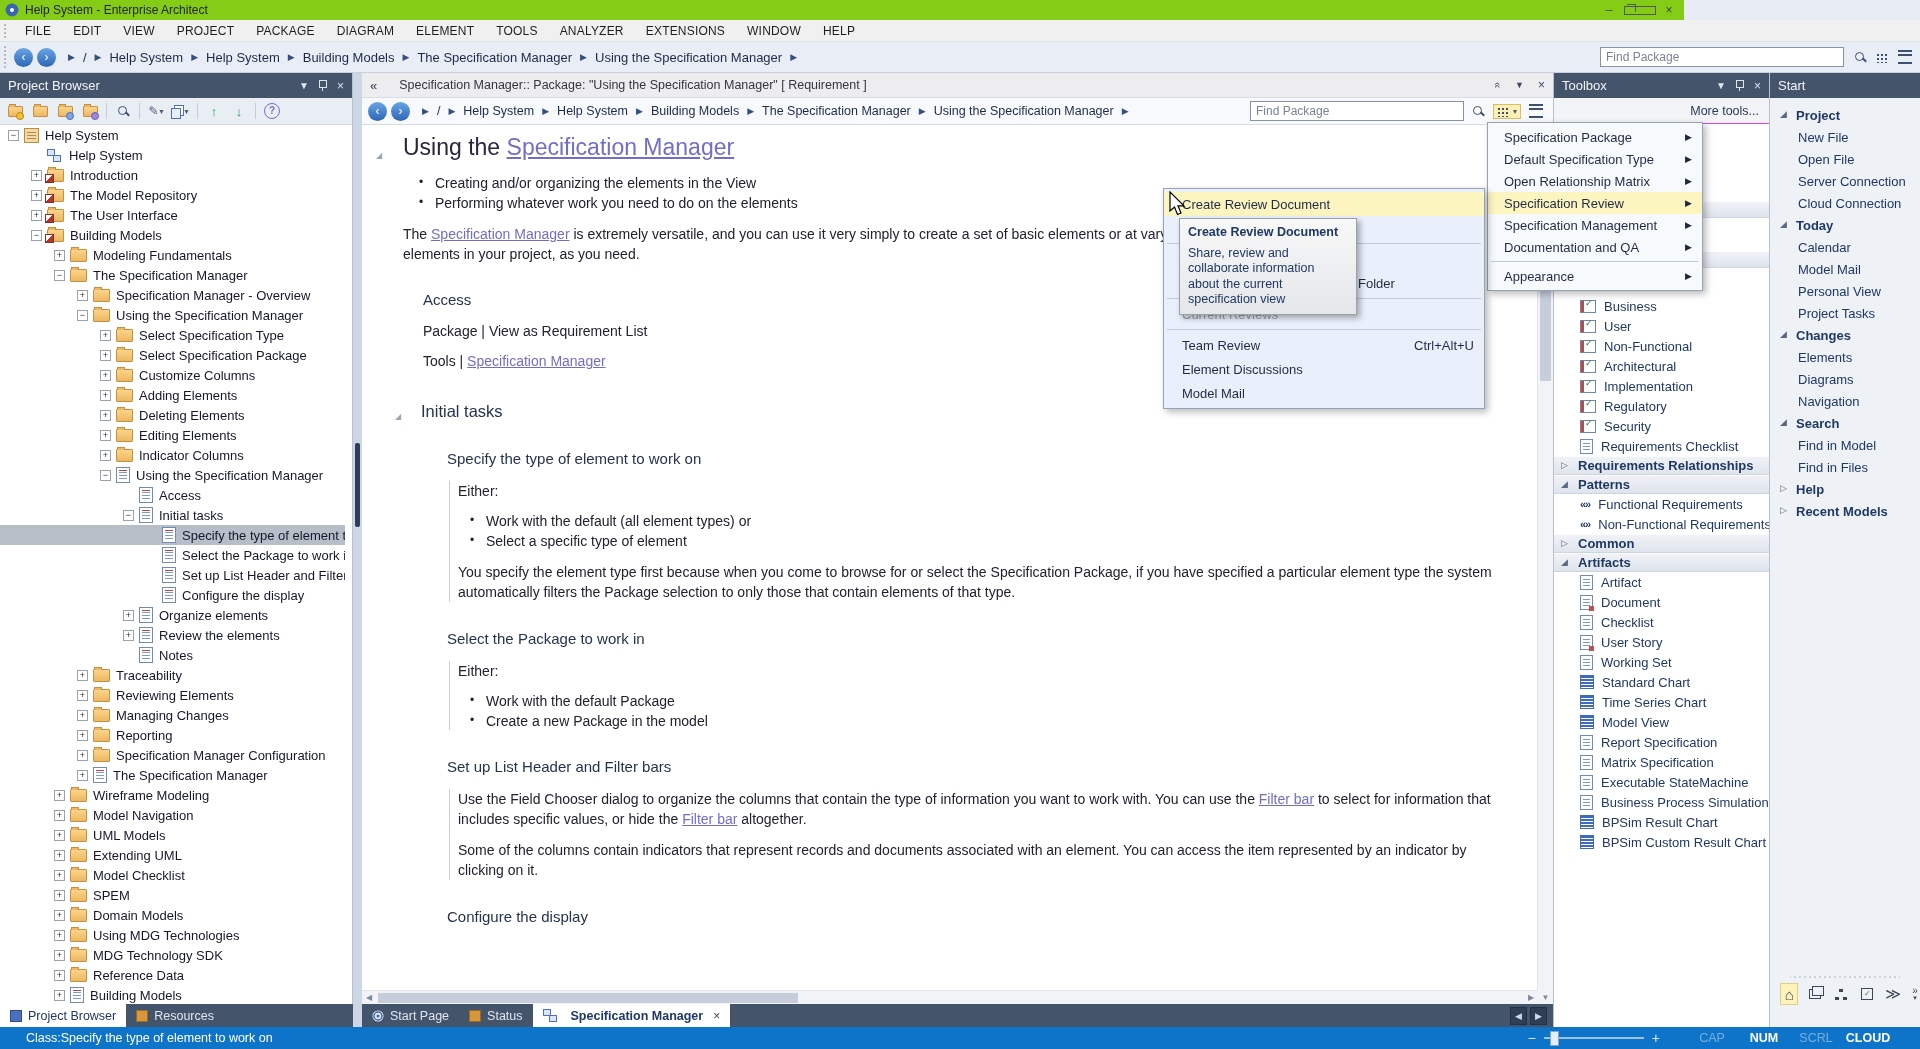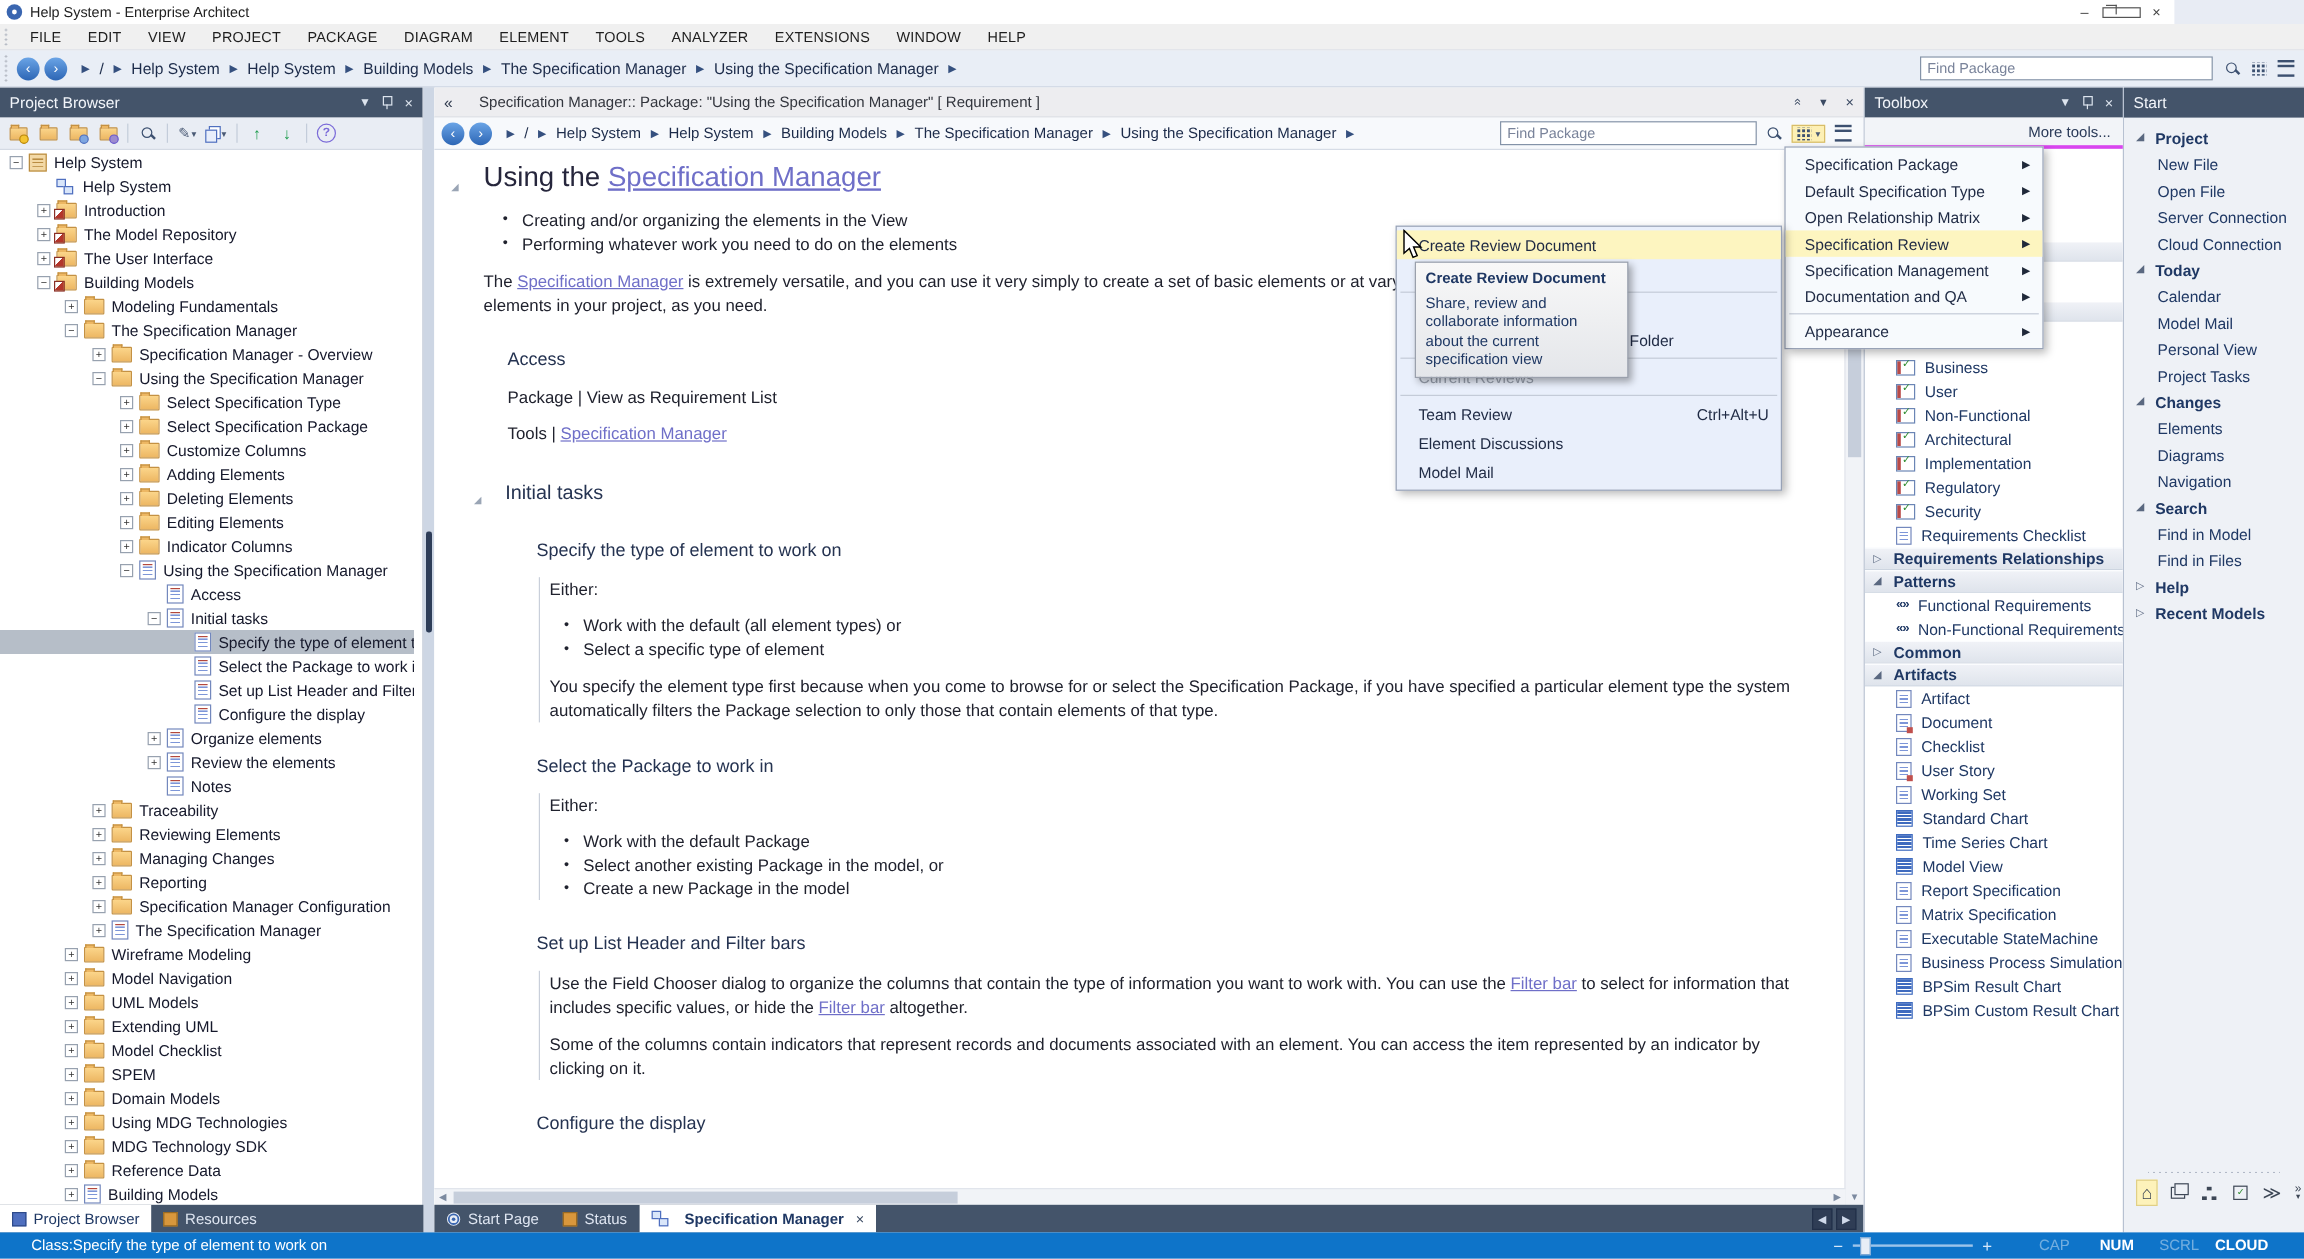--- a/index.html
+++ b/index.html
@@ -1,21 +1,21 @@
 <!DOCTYPE html>
 <html><head>
 <meta charset="utf-8">
 <style>
   html,body{margin:0;padding:0}
   body{width:1920px;height:1049px;position:relative;overflow:hidden;
        font-family:"Liberation Sans",sans-serif;background:#e8ecf4;color:#20222e;
        -webkit-font-smoothing:antialiased}
   .abs{position:absolute}
   
-  .titlebar{left:0;top:0;width:1812px;height:20px;background:#ffffff;display:flex;align-items:center;
+  .titlebar{left:0;top:0;width:1684px;height:20px;background:#84cc16;display:flex;align-items:center;
             font-size:12px;color:#222;border-bottom:1px solid #e3e3e3}
   .titlebar .logo{margin:0 6px 0 5px;display:flex}
   .wctl{margin-left:auto;display:flex;align-items:center;height:100%}
   .wctl span{width:30px;text-align:center;color:#444;font-size:12px;line-height:20px}
   .restore-glyph{display:inline-block;width:8px;height:7px;border:1px solid #555;position:relative;top:1px}
   .restore-glyph:before{content:"";position:absolute;left:2px;top:-3px;width:8px;height:7px;border:1px solid #555;border-bottom:none;border-left:none}
   .menubar{left:0;top:20px;width:1920px;height:22px;background:#f0f0f0;display:flex;align-items:center;
            border-bottom:1px solid #e0e3e9;padding-left:14px;box-sizing:border-box}
   .grip{position:absolute;left:3px;top:3px;bottom:3px;width:4px;
         background-image:radial-gradient(#b5bac4 1px,transparent 1px);background-size:4px 4px}
@@ -120,21 +120,21 @@
   .dc-section .dc-ul li:before{left:12px}
   
   .vscroll{position:absolute;right:0;top:52px;width:15px;bottom:22px;background:#f1f3f7;border-left:1px solid #e1e5ec}
   .vscroll .arr{position:absolute;left:0;width:100%;height:14px;color:#7c8aa0;font-size:8px;text-align:center;line-height:14px}
   .vscroll .vthumb{position:absolute;left:2px;top:16px;width:11px;height:240px;background:#c6cedb}
   .hscroll{position:absolute;left:0;right:15px;bottom:22px;height:14px;background:#f1f3f7;border-top:1px solid #e1e5ec}
   .hscroll .hthumb{position:absolute;left:16px;top:2px;width:420px;height:10px;background:#c6cedb}
   .hscroll .arr{position:absolute;top:0;width:14px;height:14px;color:#7c8aa0;font-size:8px;text-align:center;line-height:14px}
   
   .toolbox{left:1553px;top:73px;width:217px;height:954px;background:#fff;border-left:1px solid #b7c1d1;border-right:1px solid #b7c1d1;box-sizing:border-box}
-  .tb-more{position:absolute;left:0;top:25px;width:100%;height:26px;background:#f2f4f8;border-bottom:3px solid #d946ef;
+  .tb-more{position:absolute;left:0;top:25px;width:100%;height:26px;background:#f2f4f8;border-bottom:1px solid #d946ef;
            display:flex;align-items:center;justify-content:flex-end;padding-right:10px;box-sizing:border-box;
            font-size:12.5px;color:#2a3a58}
   .tb-body{position:absolute;left:0;top:51px;width:100%;bottom:0;overflow:hidden;font-size:13px;color:#1f3864}
   .tb-band{height:19px;background:linear-gradient(#f0f2f7,#dfe4ec);border-top:1px solid #fbfcfe;border-bottom:1px solid #cdd5e0;
            display:flex;align-items:center;font-weight:bold;padding-left:24px;position:relative;box-sizing:border-box}
   .tb-band .tri{position:absolute;left:7px;top:3px;font-size:9px;color:#5a6880;font-weight:normal}
   .tb-item{height:20px;display:flex;align-items:center;padding-left:26px;white-space:nowrap}
   .tb-item .ticon{margin-right:8px}
   .ireq{width:14px;height:11px;background:#fff;border:1px solid #6b85b5;box-shadow:inset 3px 0 0 #b94a48;position:relative}
   .ireq:after{content:"✓";position:absolute;left:4px;top:-3px;font-size:9px;color:#2e8b2e}
@@ -603,21 +603,20 @@
           </ul>
           <div class="dc-p"><span>You specify the element type first because when you come to browse for or select the Specification Package, if you have specified a particular element type the system automatically filters the Package selection to only those that contain elements of that type.</span></div>
         </div>
       </div>
       <div class="dc-section">
         <div class="sh">Select the Package to work in</div>
         <div class="sbody">
           <div class="dc-p"><span>Either:</span></div>
           <ul class="dc-ul">
             <li><span>Work with the default Package</span></li>
-            <li><span>Select another existing Package in the model, or</span></li>
             <li><span>Create a new Package in the model</span></li>
           </ul>
         </div>
       </div>
       <div class="dc-section">
         <div class="sh">Set up List Header and Filter bars</div>
         <div class="sbody">
           <div class="dc-p"><span>Use the Field Chooser dialog to organize the columns that contain the type of information you want to work with. You can use the </span><span class="link">Filter bar</span><span> to select for information that includes specific values, or hide the </span><span class="link">Filter bar</span><span> altogether.</span></div>
           <div class="dc-p"><span>Some of the columns contain indicators that represent records and documents associated with an element. You can access the item represented by an indicator by clicking on it.</span></div>
         </div>

